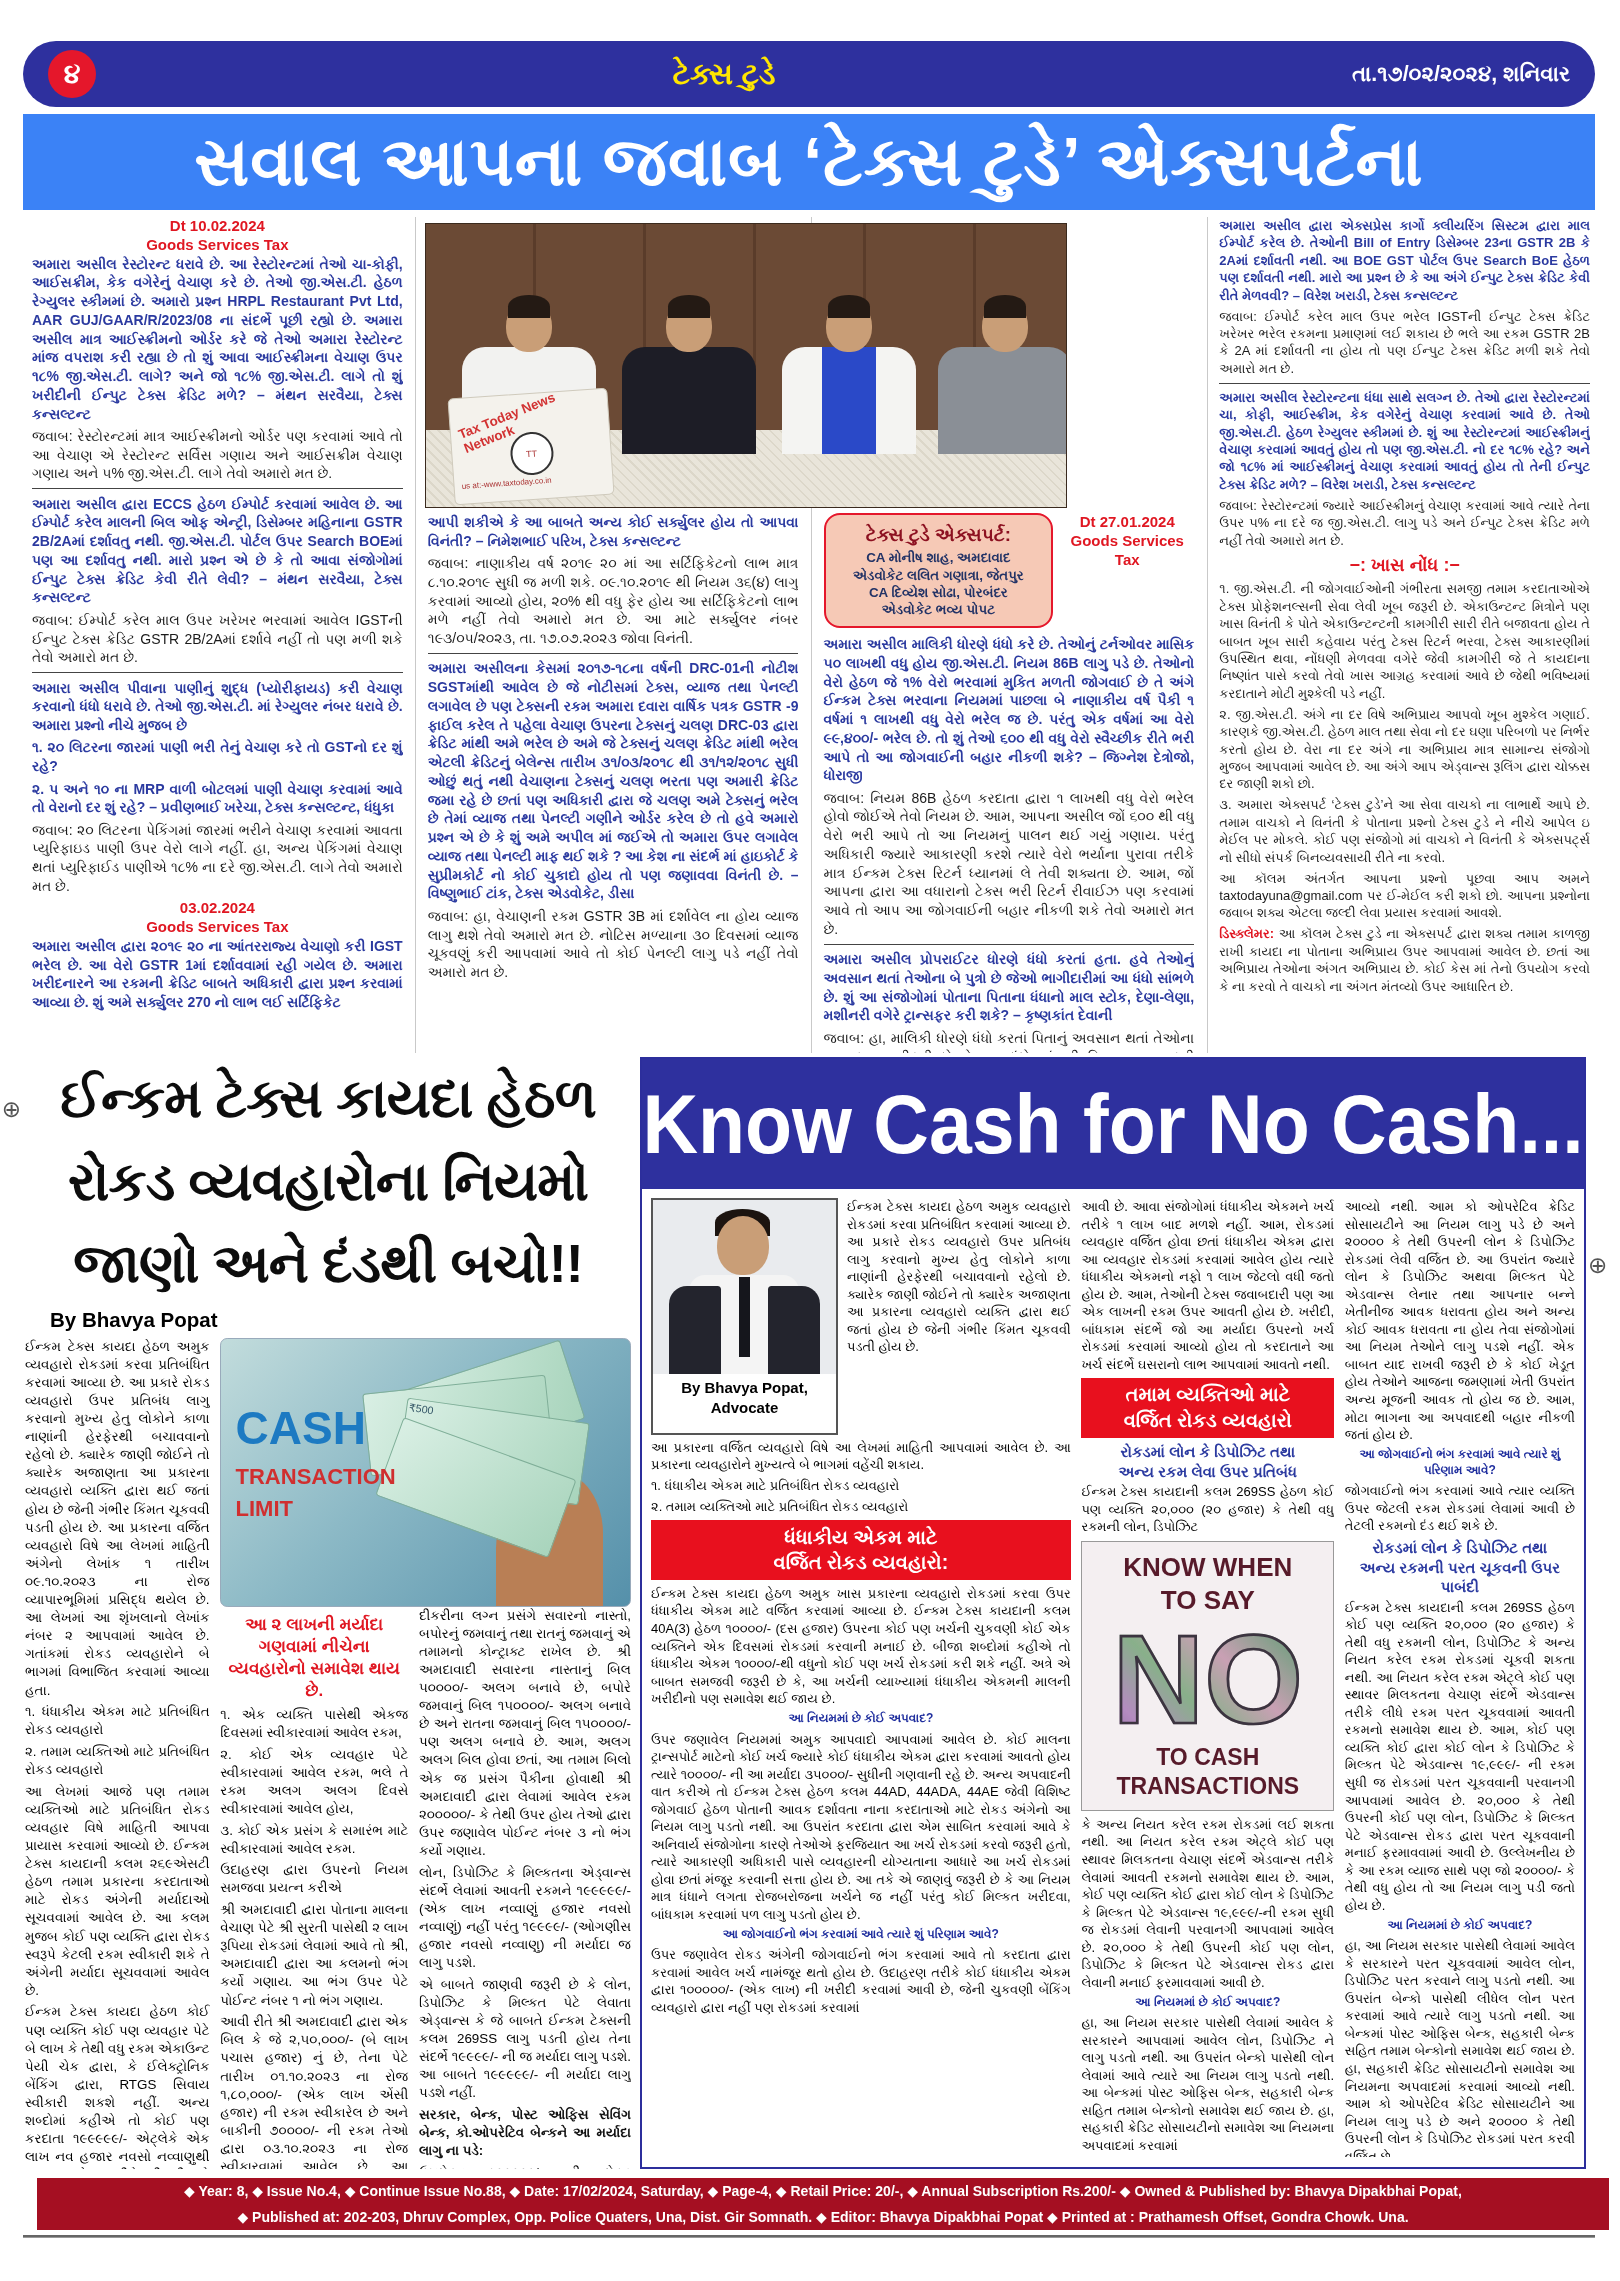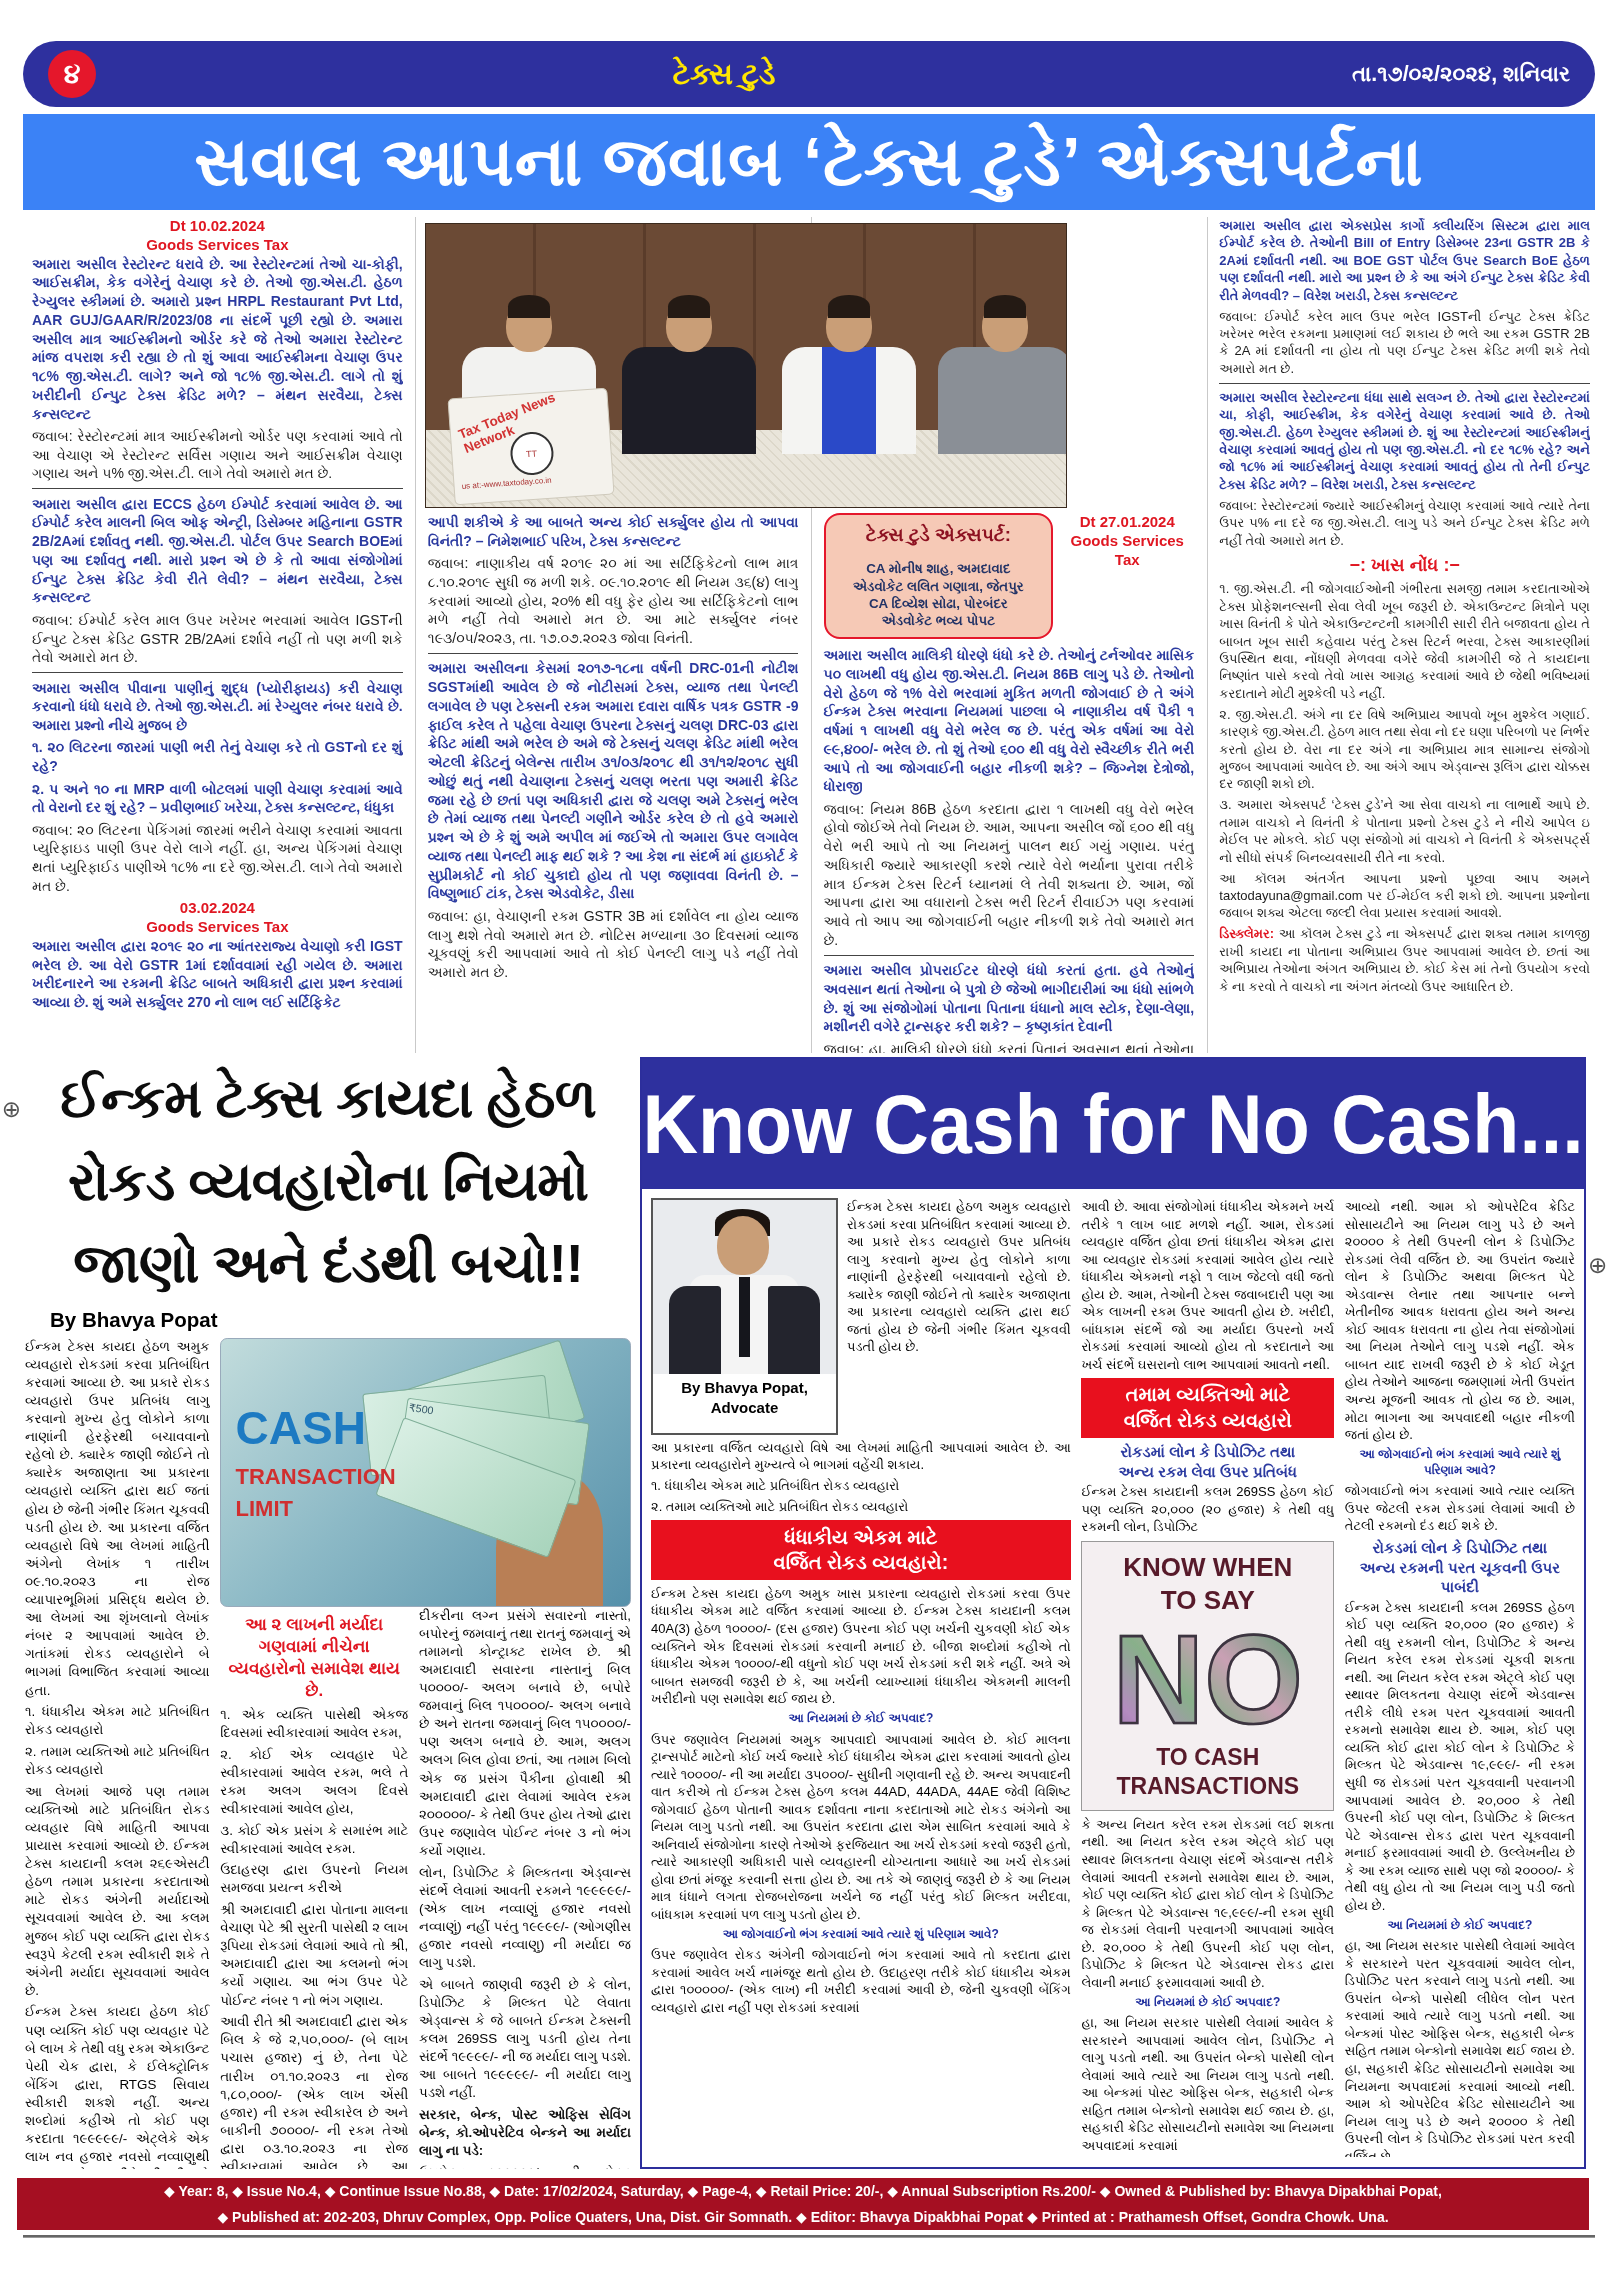--- a/index.html
+++ b/index.html
@@ -37,21 +37,21 @@
   .man .head:before{content:"";position:absolute;top:-5.3px;left:1.8px;right:1.8px;height:23px;border-radius:50% 50% 0 0;background:#241a14;}
   .man .body{width:134px;height:107px;border-radius:23px 23px 0 0;margin-top:-5.3px;}
   .laptop{position:absolute;left:25px;bottom:7.1px;width:160px;height:107px;background:#f4f2ec;border:1.8px solid #cfcabc;
      border-radius:5.3px;transform:rotate(-4deg);padding:7.1px;box-sizing:border-box;}
   .laptop .lt{color:#d23333;font-weight:bold;font-size:13.4px;transform:rotate(-18deg);line-height:1.1;}
   .laptop .logo{width:39px;height:39px;border-radius:50%;background:#fff;border:2.7px solid #333;margin:1.8px auto;
      display:flex;align-items:center;justify-content:center;color:#a33;font-size:9px;}
   
   #qa .ebrow{display:flex;gap:7.1px;margin-bottom:7.1px;}
   .ebox{flex:1.55;background:#f6c9b6;border:2.7px solid #e5172b;border-radius:16px;padding:7.1px 9px;text-align:center;}
-  .ebox .et{color:#8c1020;font-weight:900;font-size:18.7px;margin-bottom:13px;}
+  .ebox .et{color:#8c1020;font-weight:900;font-size:18.7px;margin-bottom:2px;}
   .ebox .en{color:#233366;font-weight:bold;font-size:13.4px;line-height:1.3;}
   .dthead{flex:1;text-align:center;}
   
   .khas{color:#e01722;font-weight:900;text-align:center;font-size:18px;margin:3.6px 0;}
   .disc{color:#e01722;font-weight:bold;}
   
   #cash{left:25px;top:1057px;width:606px;height:1112px;overflow:hidden;}
   #cash .bigh{font-size:54px;line-height:1.53;font-weight:900;color:#0d0d0d;text-align:center;letter-spacing:-0.9px;}
   #cash .by{font-weight:bold;font-size:20.5px;margin:3.6px 0 5.3px 25px;}
   #cash .bodyrow{display:flex;gap:10.7px;}
@@ -94,21 +94,21 @@
       padding:4.5px 3.6px;margin:4.5px 0;}
   .bluehead{color:#202f9e;font-weight:900;text-align:center;font-size:12px;line-height:1.3;margin:3.6px 0;}
   .bluesub{color:#2b3aa0;font-weight:bold;text-align:center;font-size:15px;line-height:1.3;margin:1.8px 0;}
   .noimg{border:1.8px solid #999;background:#f4eff1;margin:5.3px 0;text-align:center;padding:9px 1px;}
   .noimg .nw{color:#571a2a;font-weight:900;font-size:26px;line-height:1.25;}
   .noimg .no{font-size:127px;font-weight:900;line-height:1.0;
       background:linear-gradient(45deg,#7a5f8e,#b48bc0 20%,#88b08a 40%,#c9a0b4 60%,#7d9f86 80%,#9a7fae);
       -webkit-background-clip:text;background-clip:text;color:transparent;-webkit-text-stroke:2.7px #3c3440;}
   .noimg .nt{color:#571a2a;font-weight:900;font-size:23px;line-height:1.25;}
   
-  #foot{left:17px;top:2178px;width:1572px;height:52px;background:#a50f22;color:#fff;
+  #foot{left:37px;top:2178px;width:1572px;height:52px;background:#a50f22;color:#fff;
      display:flex;flex-direction:column;align-items:center;justify-content:center;gap:10px;}
   #foot .f{font-weight:bold;font-size:14px;white-space:nowrap;}
   #frule{left:23px;top:2235px;width:1572px;height:0;border-top:2.7px solid #666;border-bottom:0.9px solid #999;}
   .reg{color:#555;font-size:23px;}
 </style>
 </head>
 <body>
 
 <div id="hdr" class="abs">
   <div class="pgno">

